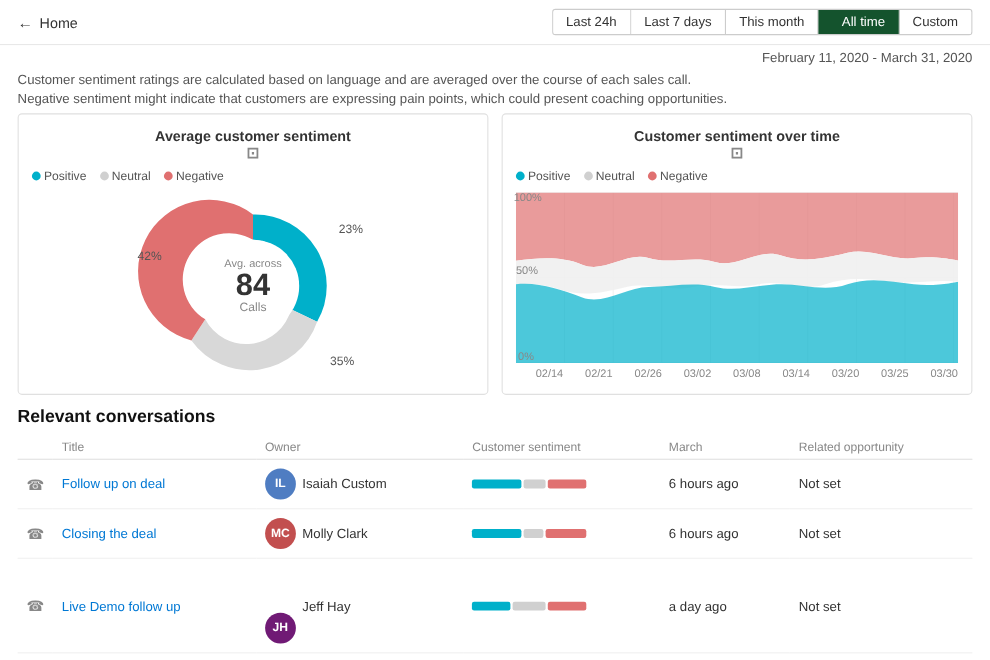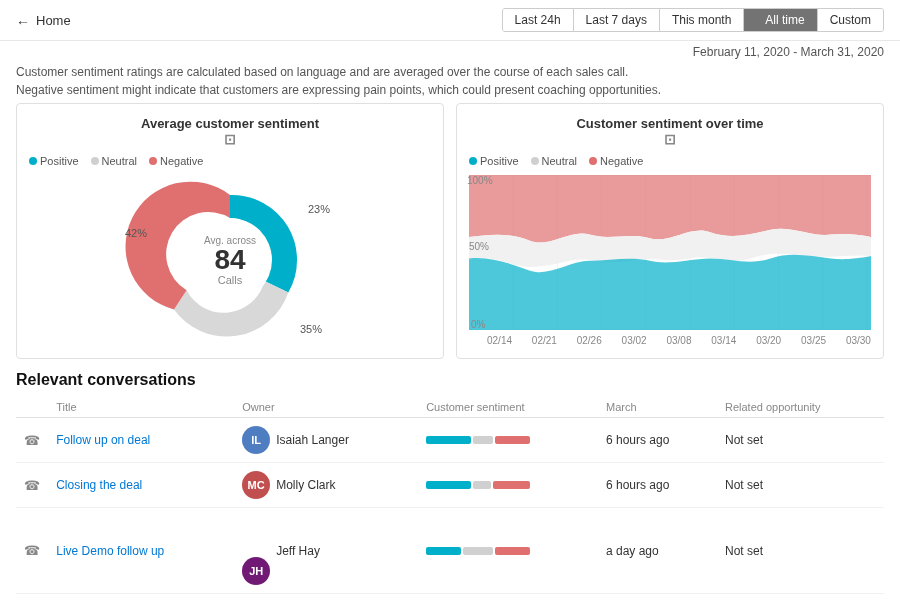--- a/index.html
+++ b/index.html
@@ -5,21 +5,21 @@
     * { box-sizing: border-box; margin: 0; padding: 0; }
     body { font-family: 'Segoe UI', Arial, sans-serif; background: #fff; color: #333; font-size: 13px; width: 900px; height: 600px; overflow: hidden; }
 
     
     .header { display: flex; align-items: center; justify-content: space-between; padding: 8px 16px; border-bottom: 1px solid #e8e8e8; }
     .back-link { display: flex; align-items: center; gap: 6px; color: #333; font-size: 13px; cursor: pointer; }
     .back-arrow { font-size: 14px; }
     .time-filters { display: flex; gap: 0; border: 1px solid #ccc; border-radius: 3px; overflow: hidden; }
     .time-filter-btn { padding: 4px 12px; background: #fff; border: none; border-right: 1px solid #ccc; cursor: pointer; font-size: 12px; color: #333; }
     .time-filter-btn:last-child { border-right: none; }
-    .time-filter-btn.active { background: #737373; color: #fff; padding-left: 21px; }
+    .time-filter-btn.active { background: #14532d; color: #fff; padding-left: 21px; }
 
     
     .date-range { text-align: right; padding: 4px 16px; font-size: 12px; color: #555; }
 
     
     .main { padding: 0 16px 8px 16px; }
     .page-title { font-size: 18px; font-weight: 600; color: #111; margin-bottom: 6px; }
     .page-desc { font-size: 12px; color: #555; line-height: 1.5; margin-bottom: 4px; }
 
     
@@ -177,21 +177,21 @@
           <th>Related opportunity</th>
         </tr>
       </thead>
       <tbody id="conversations-body">
       <tr>
     <td><span style="font-size:13px;color:#888;">☎</span></td>
     <td style="color:#0078d4;cursor:pointer;">Follow up on deal</td>
     <td>
       <div class="owner-cell">
         <div class="avatar" style="background:#4f7dc2;">IL</div>
-        <span>Isaiah Langer</span>
+        <span>Isaiah Custom</span>
       </div>
     </td>
     <td>
       <div class="sentiment-bar">
         <div class="sent-seg" style="width:45px;background:#00b0ca;"></div>
         <div class="sent-seg" style="width:20px;background:#d0d0d0;"></div>
         <div class="sent-seg" style="width:35px;background:#e07070;"></div>
       </div>
     </td>
     <td>6 hours ago</td>

